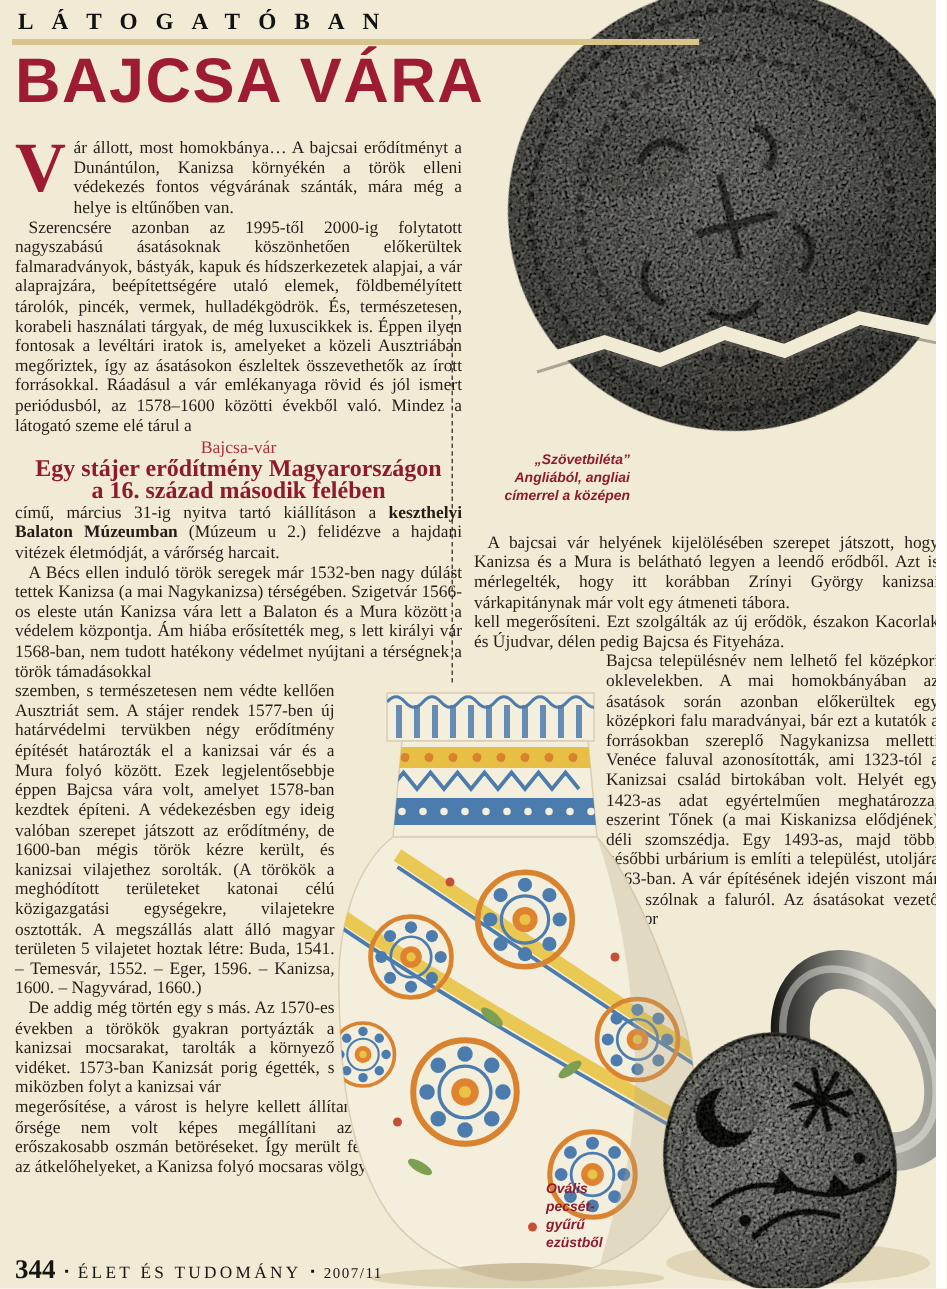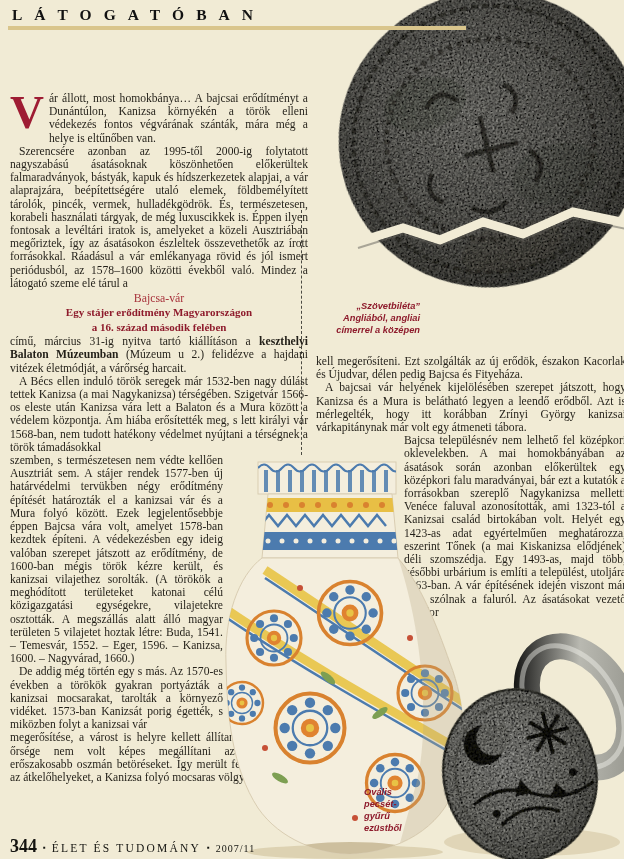--- a/index.html
+++ b/index.html
@@ -39,21 +39,21 @@
   .dropcap{
     float:left; font-weight:bold; color:#9e1c33;
     font-size:47px; line-height:39px; padding:1px 5px 0 0;
   }
   .it{}
   .bd{font-weight:bold;}
   .exhibit-name{
     text-align:center; color:#a8333c; font-size:11.8px; margin-top:2px;
   }
   .exhibit-title{
-    text-align:center; color:#8e1b2c; font-weight:bold; font-size:11px;
+    text-align:center; color:#8e1b2c; font-weight:bold; font-size:16px;
     line-height:15px;
   }
   .divider{
     position:absolute; left:301px; top:210px; height:245px; width:0;
     border-left:1.5px dashed #4b4a42;
   }
   .cap{
     position:absolute;
     font-family:"Liberation Sans", sans-serif;
     font-weight:bold; font-style:italic;
@@ -114,20 +114,21 @@
         <path d="M210 160 q16 18 -2 32"></path>
         <path d="M140 202 q18 16 36 2"></path>
       </g>
     </g>
     <path d="M40 242 L85 228 L122 240 L165 222 L205 234 L255 212 L313 224" stroke="#f1ebd5" stroke-width="9" fill="none"></path>
     <path d="M40 248 L85 234 L122 246 L165 228 L205 240 L255 218 L313 230" stroke="#61605a" stroke-width="2" fill="none" opacity=".5"></path>
   </svg>
 
   <div class="kicker">LÁTOGATÓBAN</div>
   <div class="kicker-rule"></div>
+  <h1 class="headline">BAJCSA VÁRA</h1>
   <div class="divider"></div>
 
   <div class="col-left">
     <p class="para"><span class="dropcap">V</span><span>ár állott, most homokbánya… A bajcsai erődítményt a Dunántúlon, Kanizsa környékén a török elleni védekezés fontos végvárának szánták, mára még a helye is eltűnőben van.</span></p>
     <p class="para indent">Szerencsére azonban az 1995-től 2000-ig folytatott nagyszabású ásatásoknak köszönhetően előkerültek falmaradványok, bástyák, kapuk és hídszerkezetek alapjai, a vár alaprajzára, beépítettségére utaló elemek, földbemélyített tárolók, pincék, vermek, hulladékgödrök. És, természetesen, korabeli használati tárgyak, de még luxuscikkek is. Éppen ilyen fontosak a levéltári iratok is, amelyeket a közeli Ausztriában megőriztek, így az ásatásokon észleltek összevethetők az írott forrásokkal. Ráadásul a vár emlékanyaga rövid és jól ismert periódusból, az 1578–1600 közötti évekből való. Mindez a látogató szeme elé tárul a</p>
     <div class="exhibit-name">Bajcsa-vár</div>
     <div class="exhibit-title">Egy stájer erődítmény Magyarországon</div>
     <div class="exhibit-title">a 16. század második felében</div>
     <p class="para"><span>című, </span><span class="it">március 31</span><span>-ig nyitva tartó kiállításon a </span><span class="bd">keszthelyi Balaton Múzeumban</span><span> (</span><span class="it">Múzeum u 2.</span><span>) felidézve a hajdani vitézek életmódját, a várőrség harcait.</span></p>
     <p class="para indent">A Bécs ellen induló török seregek már 1532-ben nagy dúlást tettek Kanizsa (a mai Nagykanizsa) térségében. Szigetvár 1566-os eleste után Kanizsa vára lett a Balaton és a Mura között a védelem központja. Ám hiába erősítették meg, s lett királyi vár 1568-ban, nem tudott hatékony védelmet nyújtani a térségnek a török támadásokkal</p>
@@ -140,22 +141,22 @@
     </div>
   </div>
 
   <div class="cap cap-coin">
     <div>„Szövetbiléta”</div>
     <div>Angliából, angliai</div>
     <div>címerrel a középen</div>
   </div>
 
   <div class="col-right">
+    <p class="para indent"><span>A bajcsai vár helyének kijelölésében szerepet játszott, hogy Kanizsa és a Mura is belátható legyen a leendő erődből. Azt is mérlegelték, hogy itt korábban </span><span class="it">Zrínyi György</span><span> kanizsai várkapitánynak már volt egy átmeneti tábora.</span></p>
     <p class="para"><span>kell megerősíteni. Ezt szolgálták az új erődök, északon </span><span class="it">Kacorlak</span><span> és </span><span class="it">Újudvar</span><span>, délen pedig </span><span class="it">Bajcsa</span><span> és </span><span class="it">Fityeháza</span><span>.</span></p>
-    <p class="para indent"><span>A bajcsai vár helyének kijelölésében szerepet játszott, hogy Kanizsa és a Mura is belátható legyen a leendő erődből. Azt is mérlegelték, hogy itt korábban </span><span class="it">Zrínyi György</span><span> kanizsai várkapitánynak már volt egy átmeneti tábora.</span></p>
     <p class="para"><span class="jug-spacer"></span><span>Bajcsa településnév nem lelhető fel középkori oklevelekben. A mai homokbányában az ásatások során azonban előkerültek egy középkori falu maradványai, bár ezt a kutatók a forrásokban szereplő Nagykanizsa melletti </span><span class="it">Venéce</span><span> faluval azonosították, ami 1323-tól a Kanizsai család birtokában volt. Helyét egy 1423-as adat egyértelműen meghatározza, eszerint </span><span class="it">Tőnek</span><span> (a mai Kiskanizsa elődjének) déli szomszédja. Egy 1493-as, majd több, későbbi urbárium is említi a települést, utoljára 1563-ban. A vár építésének idején viszont már nem szólnak a faluról. Az ásatásokat vezető </span><span class="it">Vándor</span></p>
   </div>
 
   <svg class="photo jug" width="265" height="401" viewBox="0 0 265 401">
     <defs>
       <clipPath id="jugclip">
         <rect x="48" y="4" width="138" height="32"></rect>
         <path d="M58 36 H182 L188 100 H52 Z"></path>
         <path d="M52 100 C28 118,14 160,16 205 C17 258,22 310,48 350 C70 382,110 396,140 396 C190 394,230 370,245 330 C258 295,256 245,240 205 C226 165,210 125,188 100 Z"></path>
       </clipPath>

